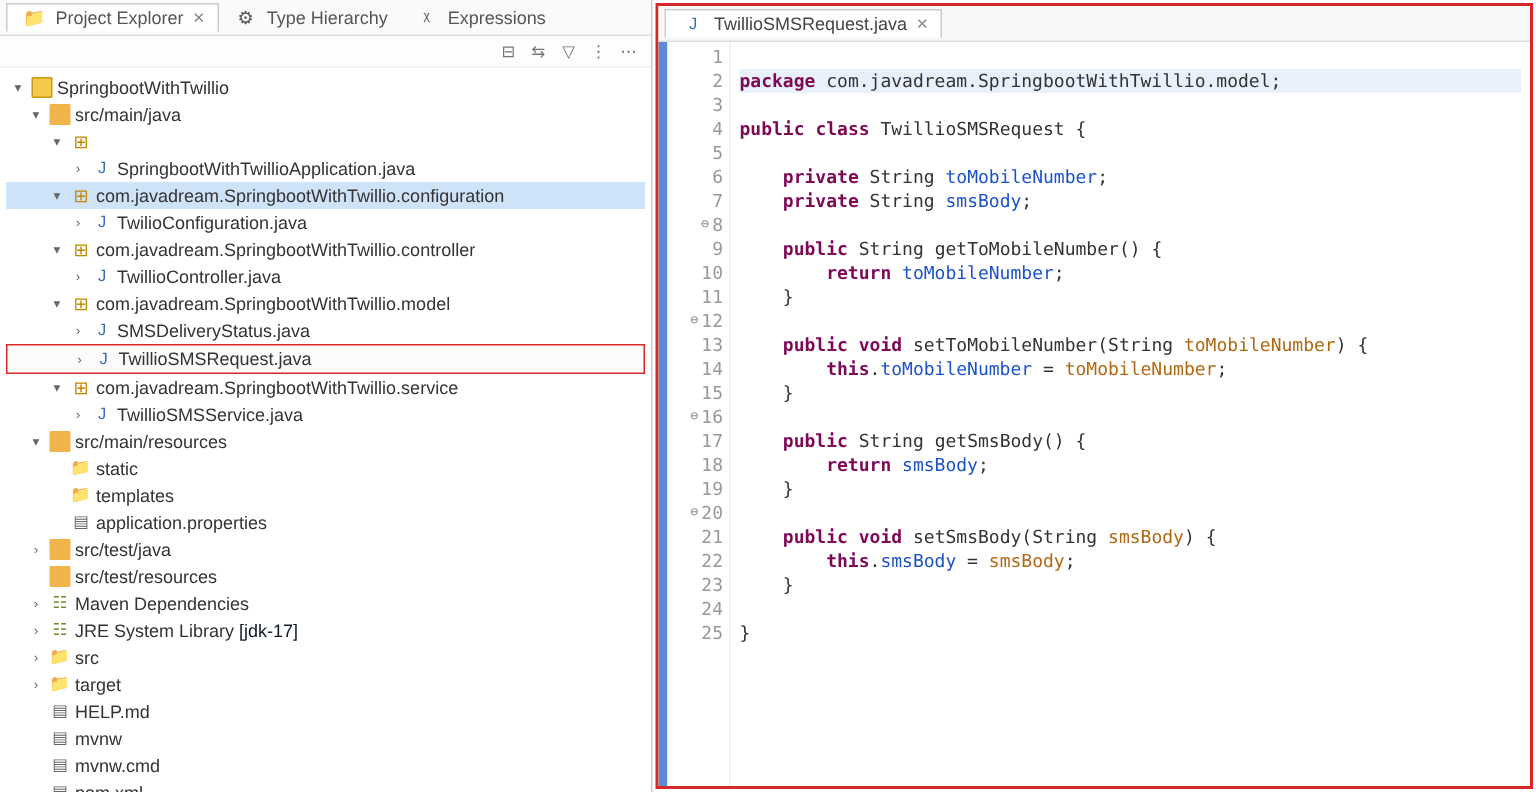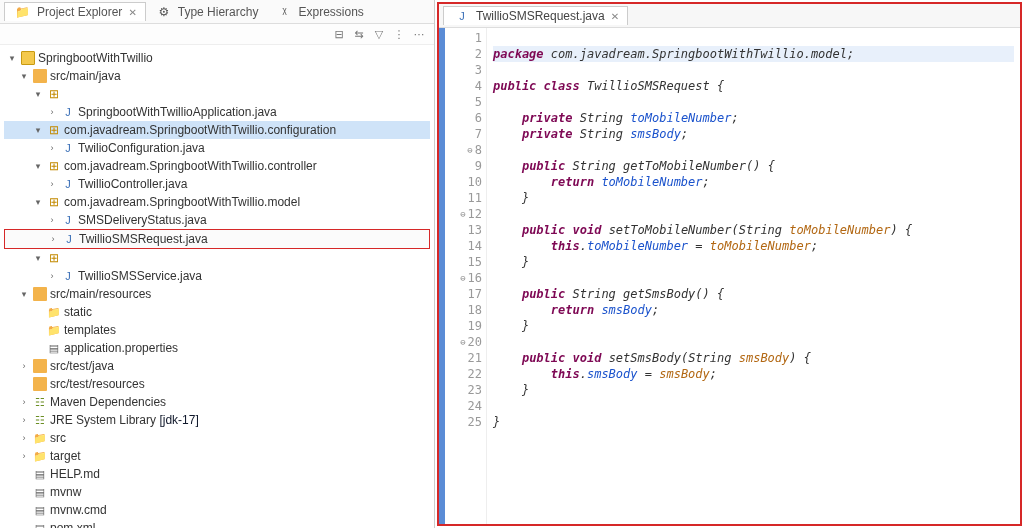--- a/index.html
+++ b/index.html
@@ -31,21 +31,21 @@
   .indent-2 { padding-left: 28px; }
   .indent-3 { padding-left: 42px; }
 
   .right-panel { flex: 1; display: flex; flex-direction: column; border: 2px solid #d62828; margin: 2px; }
   .editor-tabs { display: flex; align-items: center; padding: 2px 4px; border-bottom: 1px solid #ddd; background: #f7f7f7; }
   .editor-tab { display: flex; align-items: center; gap: 4px; padding: 2px 8px; background: #fff; border: 1px solid #ccc; border-bottom: none; font-size: 12px; color: #444; }
   .editor-body { display: flex; flex: 1; overflow: hidden; }
   .gutter { width: 42px; background: #fff; border-right: 1px solid #eee; font-family: Consolas, monospace; font-size: 12px; color: #999; text-align: right; padding: 2px 4px 2px 0; }
   .gutter .ln { height: 16px; display: flex; align-items: center; justify-content: flex-end; gap: 2px; }
   .fold { color: #888; font-size: 9px; width: 8px; }
-  .code { flex: 1; font-family: Consolas, monospace; font-size: 12px; padding: 2px 6px; line-height: 16px; white-space: pre; font-style: italic; }
+  .code { flex: 1; font-family: Consolas, monospace; font-size: 12px; padding: 2px 6px; line-height: 16px; white-space: pre; }
   .kw { color: #7e0854; font-weight: bold; }
   .type { color: #333; }
   .field { color: #1a52cc; }
   .param { color: #b26712; }
   .plain { color: #333; }
   .line1 { background: #e8f0fb; display: inline-block; min-width: 100%; }
   .strip { width: 6px; background: #5a8cd6; }
 </style>
 </head>
 <body>
@@ -131,20 +131,21 @@
       </div>
       <div class="tree-row indent-3 sel-file">
         <span class="arrow">›</span>
         <span class="icon-generic ico-java">J</span>
         <span class="tree-label">TwillioSMSRequest.java</span>
       </div>
 
       <div class="tree-row indent-2">
         <span class="arrow">▾</span>
         <span class="icon-generic ico-pkg">⊞</span>
+        <span class="tree-label">com.javadream.SpringbootWithTwillio.service</span>
       </div>
       <div class="tree-row indent-3">
         <span class="arrow">›</span>
         <span class="icon-generic ico-java">J</span>
         <span class="tree-label">TwillioSMSService.java</span>
       </div>
 
       <div class="tree-row indent-1">
         <span class="arrow">▾</span>
         <span class="icon-generic ico-srcfolder"></span>

